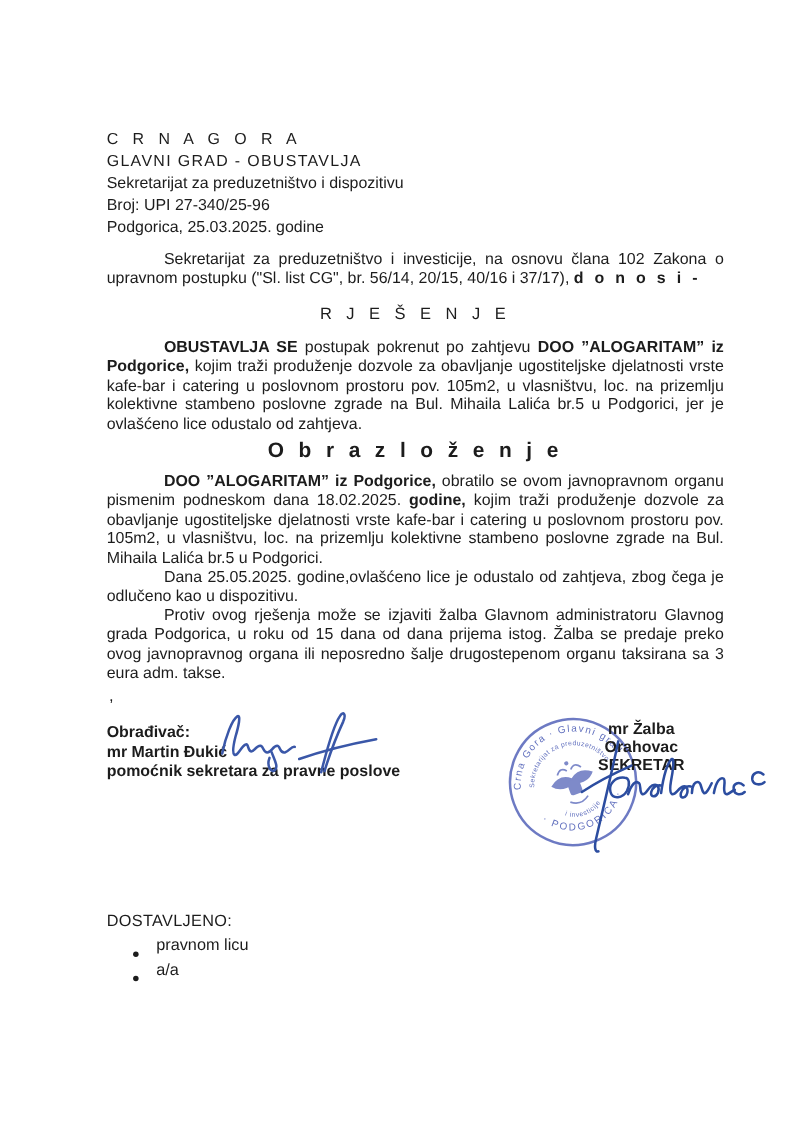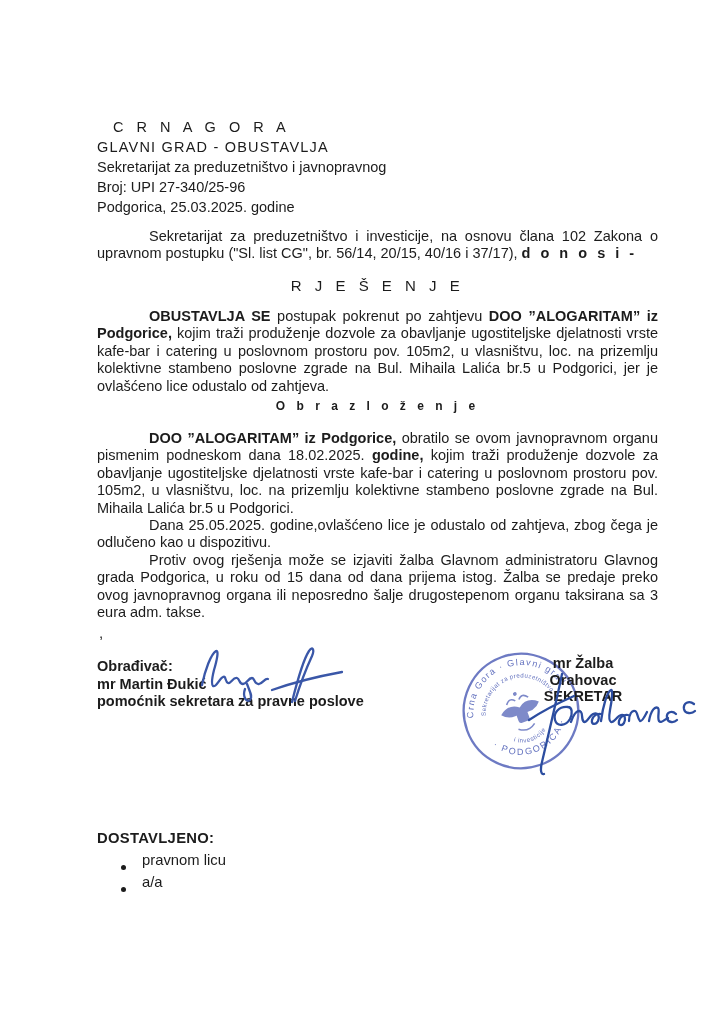--- a/index.html
+++ b/index.html
@@ -8,66 +8,66 @@
     width:724px;height:1024px;
     margin:0 auto;
     background:#ffffff;
     font-family:"Liberation Sans","DejaVu Sans",sans-serif;
     color:#1c1c1c;
     overflow:hidden;
   }
   .abs{position:absolute;}
   
   .header{left:97px;top:117px;font-size:14.5px;line-height:20px;}
-  .header .country{letter-spacing:4.5px;margin-left:16px;}
+  .header .country{letter-spacing:4.5px;}
   .header .city{letter-spacing:1.2px;}
   
   .para{
     left:97px;width:561px;
     font-size:14.5px;line-height:17.4px;
     text-align:justify;
   }
   .para p{margin:0;text-indent:52px;text-align:justify;}
   .intro{top:228px;}
   .donosi{font-weight:bold;letter-spacing:3px;white-space:nowrap;}
   .doc-title{
     left:97px;top:277px;width:561px;
     text-align:center;font-weight:normal;
     font-size:15px;letter-spacing:4.5px;
   }
   .dispositive{top:308px;}
   .section-heading{
     left:97px;top:399px;width:561px;
     text-align:center;font-weight:bold;
-    font-size:12px;letter-spacing:4px;
+    font-size:19px;letter-spacing:4px;
   }
   .explanation{top:430px;}
   .stray-comma{left:99px;top:624px;font-size:15px;}
   
   .left-signer{left:97px;top:658px;font-size:14.5px;font-weight:bold;line-height:17.6px;}
   .left-sig-svg{left:192px;top:638px;z-index:3;}
   .stamp-wrap{left:459px;top:649px;width:124px;height:124px;transform:rotate(-20deg);z-index:1;}
   .right-signer{left:520px;top:655px;width:126px;text-align:center;font-size:14.5px;font-weight:bold;line-height:16.5px;z-index:2;}
   .right-sig-svg{left:524px;top:664px;z-index:3;}
   
   .delivered{left:97px;top:828px;font-size:14.8px;line-height:20px;}
-  .delivered .heading{font-weight:bold;letter-spacing:0.3px;}
+  .delivered .heading{font-weight:normal;letter-spacing:0.3px;}
   .delivered .item{display:flex;align-items:flex-end;margin-left:24px;margin-top:2px;}
   .delivered .dot{width:5px;height:5px;border-radius:50%;background:#1c1c1c;margin-right:16px;flex:0 0 auto;}
   svg{display:block;overflow:visible;}
 </style>
 </head>
 <body>
 
 <div class="page">
 
   <div class="abs header">
     <div class="country">C R N A   G O R A</div>
     <div class="city">GLAVNI GRAD  - OBUSTAVLJA</div>
-    <div>Sekretarijat za preduzetništvo i javnopravnog</div>
+    <div>Sekretarijat za preduzetništvo i dispozitivu</div>
     <div>Broj: UPI 27-340/25-96</div>
     <div>Podgorica, 25.03.2025. godine</div>
   </div>
 
   <div class="abs para intro">
     <p><span>Sekretarijat za preduzetništvo i investicije, na osnovu člana 102 Zakona o upravnom postupku ("Sl. list CG", br. 56/14, 20/15, 40/16 i 37/17), </span><span class="donosi">d o n o s i -</span></p>
   </div>
 
   <div class="abs doc-title">R J E Š E N J E</div>
 

